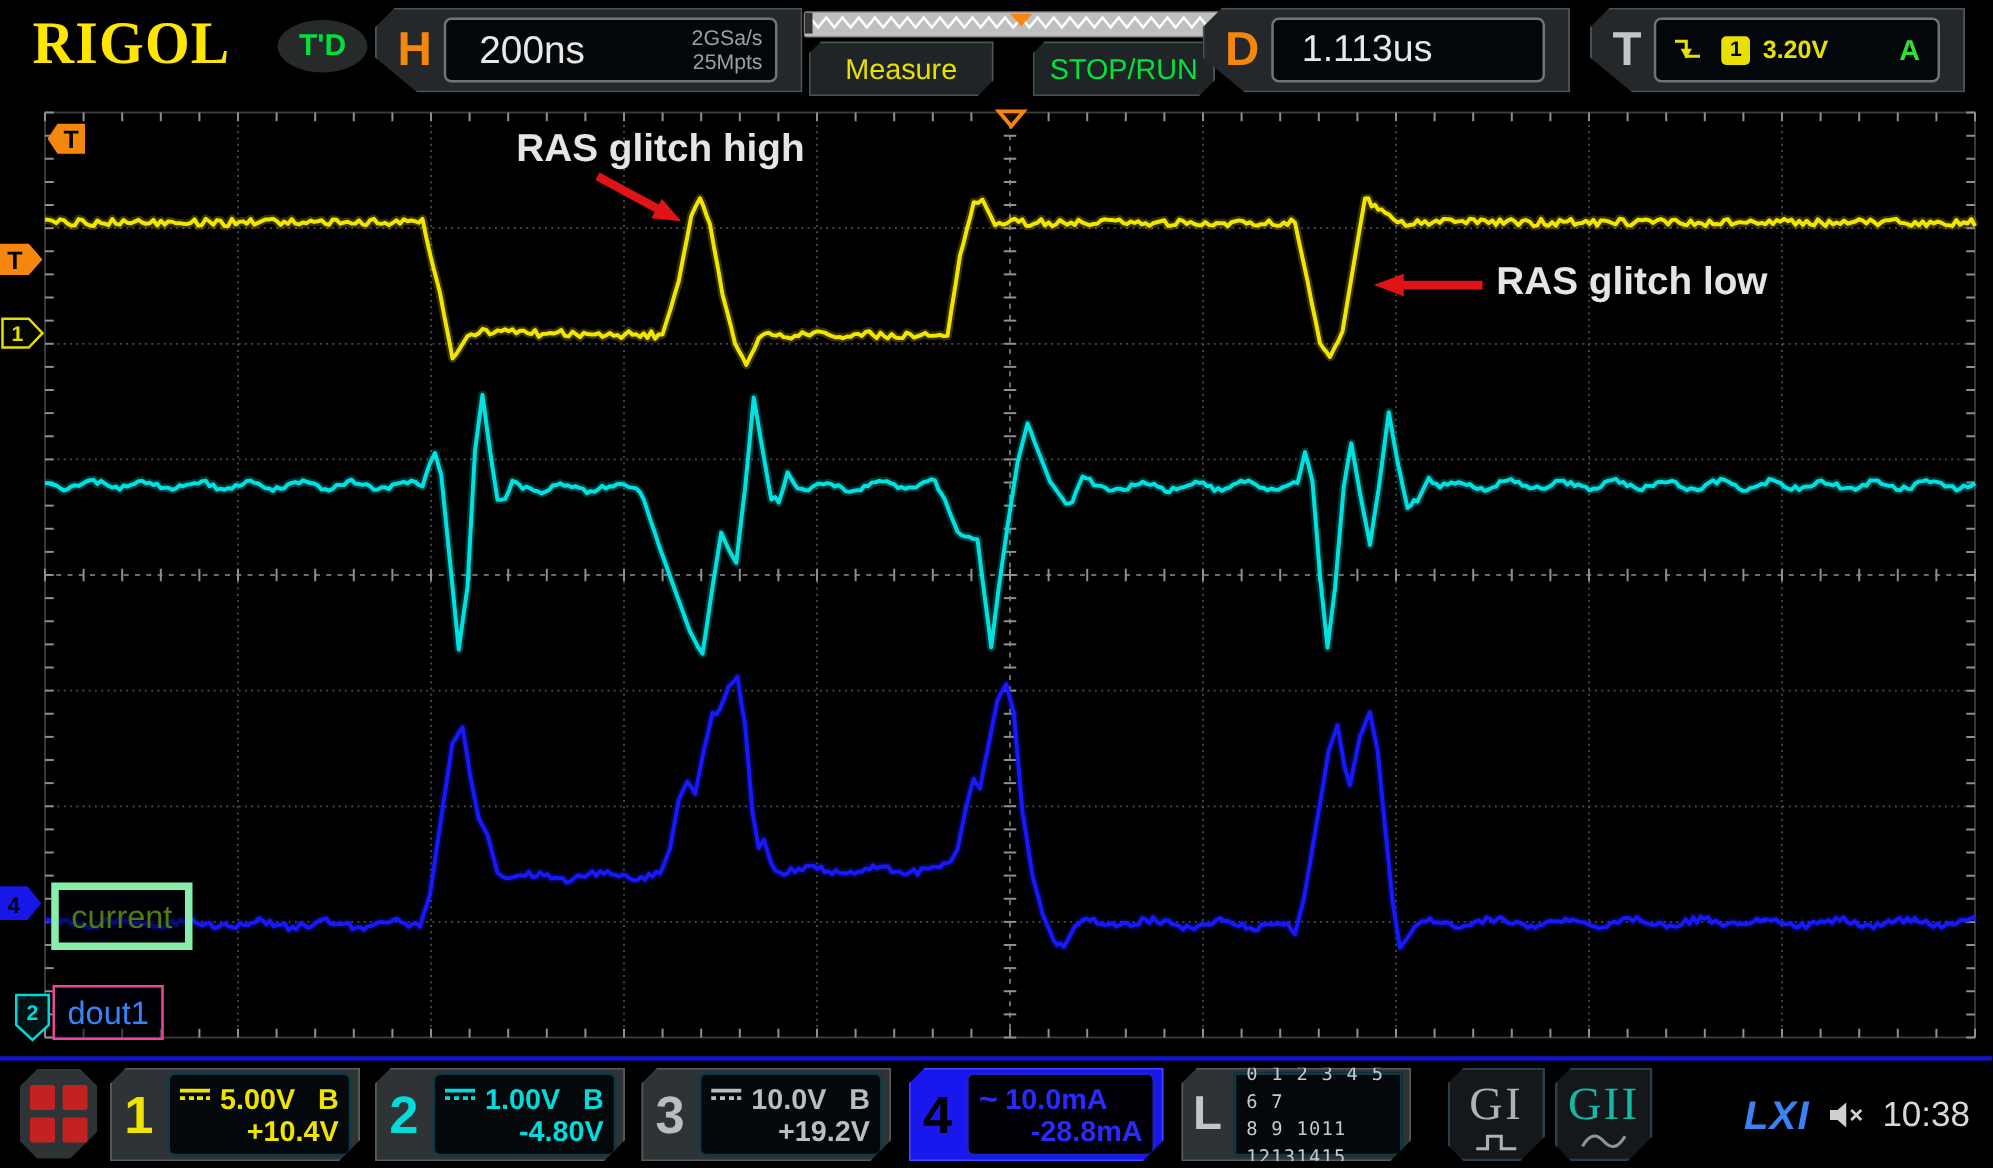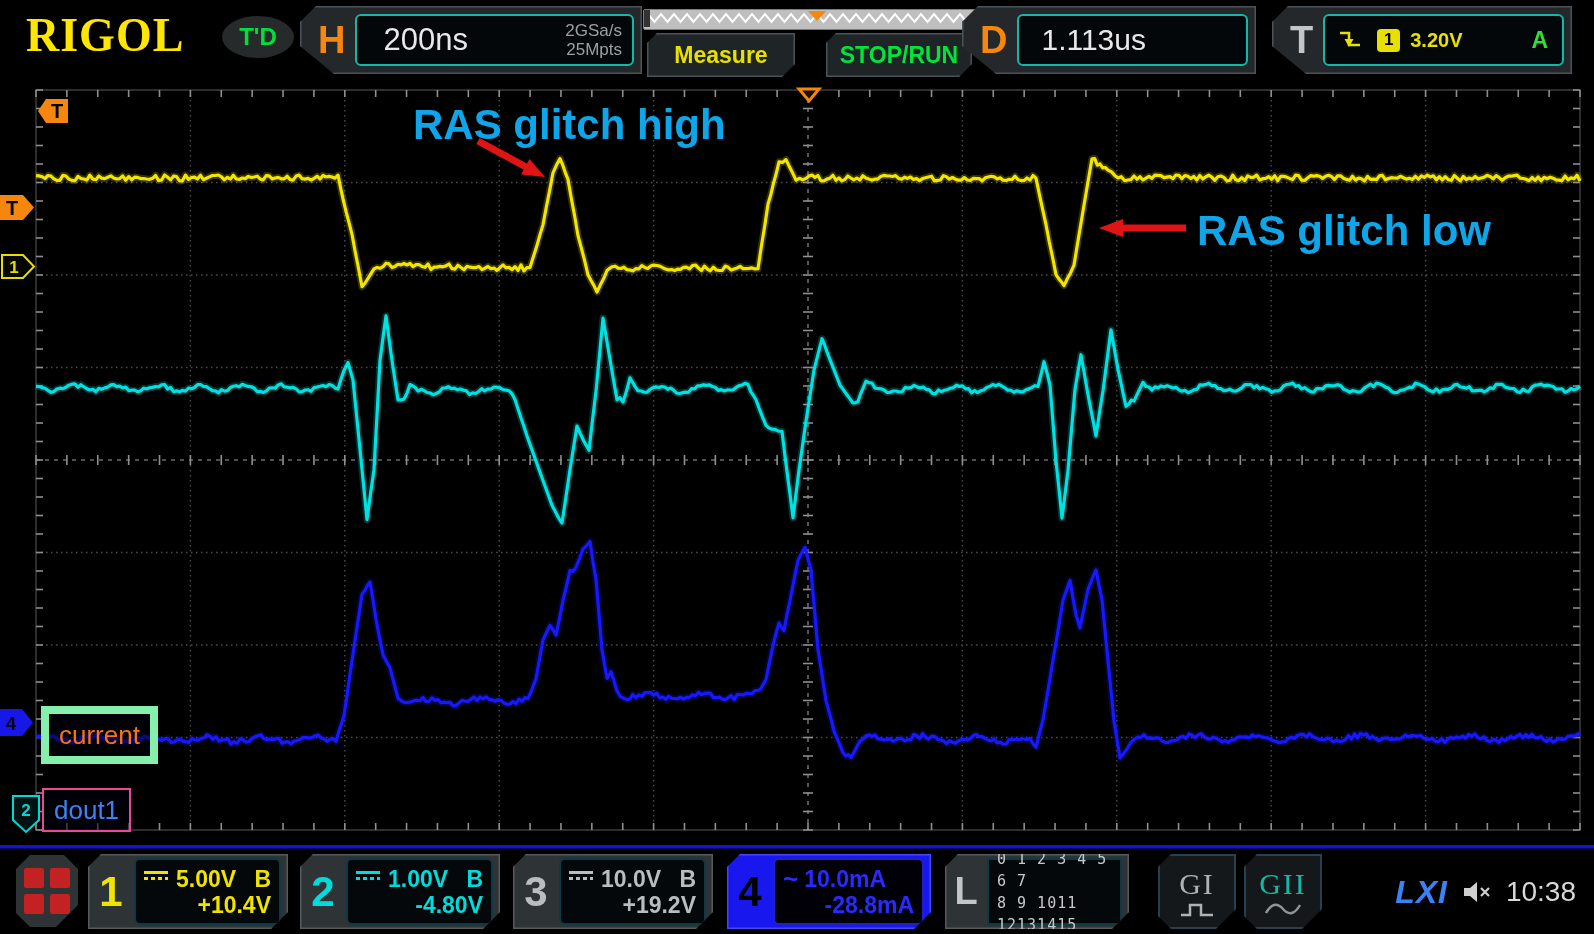--- a/index.html
+++ b/index.html
@@ -10,48 +10,48 @@
     font-size:46px;color:#ffe600;letter-spacing:1px;transform:scaleY(1.05);}
   #td-badge{position:absolute;left:222px;top:16px;width:72px;height:42px;background:#262a2b;
     border-radius:50%;display:flex;align-items:center;justify-content:center;
     color:#00e03c;font-weight:bold;font-size:24px;}
   .tb-block{position:absolute;background:#24282a;box-shadow:inset 0 0 0 1.5px #4a5357;
     display:flex;align-items:center;}
   .chamfer-tl-bl{clip-path:polygon(16px 0,100% 0,100% 100%,34px 100%,0 calc(100% - 28px),0 16px);}
   .chamfer-btn{clip-path:polygon(10px 0,100% 0,100% calc(100% - 13px),calc(100% - 13px) 100%,0 100%,0 10px);}
   .tb-letter{font-size:38px;font-weight:bold;margin:0 10px 0 18px;}
   .orange{color:#f5870f;} .grayT{color:#c2c6c8;}
-  .tb-inner{background:#04070a;border:2px solid #14b8a6;border-radius:6px;height:48px;
-    display:flex;align-items:center;flex:1;margin-right:8px;}
+  .tb-inner{background:#04070a;border:2px solid #737373;border-radius:6px;height:48px;
+    display:flex;align-items:center;flex:1;margin-right:20px;}
   #h-block{left:300px;top:6px;width:342px;height:68px;}
   #timebase{font-size:31px;color:#e8e8e8;margin-left:26px;}
   #srate{margin-left:auto;margin-right:10px;text-align:right;color:#9aa0a2;font-size:17px;line-height:19px;}
   #hscroll{position:absolute;left:643px;top:9px;width:346px;height:19px;background:#bfbfbf;
     border:1px solid #7c7c7c;border-radius:2px;}
   #hscroll svg{display:block;}
   .tb-btn{position:absolute;background:#1f2426;box-shadow:inset 0 0 0 1.5px #4a5357;
-    display:flex;align-items:center;justify-content:center;font-weight:bold;font-size:23px;}
+    display:flex;align-items:center;justify-content:center;font-weight:normal;font-size:23px;}
   #measure-btn{left:647px;top:33px;width:148px;height:44px;color:#e8e000;}
   #stoprun-btn{left:826px;top:33px;width:146px;height:44px;color:#00e43c;}
   #d-block{left:962px;top:6px;width:294px;height:68px;}
   #delay-val{font-size:30px;color:#e8e8e8;margin-left:22px;}
   #t-block{left:1272px;top:6px;width:300px;height:68px;}
   #trig-badge{background:#e8e000;color:#000;font-weight:bold;font-size:17px;width:23px;height:23px;
     border-radius:4px;display:flex;align-items:center;justify-content:center;margin-left:14px;}
   #trig-level{color:#e8e000;font-weight:bold;font-size:20px;margin-left:10px;}
   #trig-sweep{color:#33dd33;font-weight:bold;font-size:23px;margin-left:auto;margin-right:14px;}
   
   #scope{position:absolute;left:0;top:85px;width:1594px;height:765px;background:#000;}
   #scope-svg{position:absolute;left:0;top:0;}
-  .annot{position:absolute;color:#0ea5e9;font-weight:bold;font-size:42px;white-space:nowrap;}
+  .annot{position:absolute;color:#e5e5e5;font-weight:bold;font-size:31px;white-space:nowrap;}
   #glitch-high{left:413px;top:16px;}
   #glitch-low{left:1197px;top:122px;}
   .trace-label{position:absolute;background:rgba(0,2,12,.55);display:flex;align-items:center;
     padding:0 10px;font-size:26px;}
-  #current-label{left:41px;top:621px;height:42px;border:8px solid #86efac;color:#f97316;}
+  #current-label{left:41px;top:621px;height:42px;border:6px solid #86efac;color:#4d7c0f;}
   #dout1-label{left:42px;top:703px;height:40px;border:2px solid #ec4899;color:#3b82f6;}
   
   #bottombar{position:absolute;left:0;top:850px;width:1594px;height:84px;background:#000;}
   #menu-btn{position:absolute;left:16px;top:5px;width:62px;height:72px;background:#2e3335;
     clip-path:polygon(14px 0,calc(100% - 14px) 0,100% 14px,100% calc(100% - 22px),calc(100% - 22px) 100%,14px 100%,0 calc(100% - 14px),0 14px);
     display:grid;grid-template-columns:20px 20px;grid-template-rows:20px 20px;gap:6px;
     align-content:center;justify-content:center;}
   #menu-btn div{background:#c42222;border-radius:2px;}
   .ch-block{position:absolute;top:4px;height:75px;background:#2e3335;
     clip-path:polygon(13px 0,100% 0,100% calc(100% - 17px),calc(100% - 17px) 100%,0 100%,0 13px);
@@ -75,21 +75,21 @@
     clip-path:polygon(13px 0,100% 0,100% calc(100% - 17px),calc(100% - 17px) 100%,0 100%,0 13px);
     box-shadow:inset 0 0 0 1.5px #565b5d;display:flex;align-items:center;color:#c2c6c8;}
   #l-letter{font-size:38px;font-weight:bold;width:42px;text-align:center;}
   #l-inner{background:#04080a;border:2px solid #0e3a46;border-radius:0;height:63px;flex:1;margin-right:7px;
     display:flex;flex-direction:column;justify-content:center;padding-left:8px;
     font-family:"DejaVu Sans Mono",monospace;font-size:15px;line-height:22px;letter-spacing:1px;color:#c8c8c8;}
   .gen-btn{position:absolute;top:4px;width:78px;height:75px;background:#15181a;
     clip-path:polygon(13px 0,100% 0,100% calc(100% - 20px),calc(100% - 20px) 100%,13px 100%,0 calc(100% - 13px),0 13px);
     box-shadow:inset 0 0 0 2px #27404d;display:flex;flex-direction:column;align-items:center;justify-content:center;}
   #gi-btn{left:1158px;} #gii-btn{left:1244px;}
-  .gen-label{font-family:"Liberation Serif",serif;font-size:30px;color:#aeb2b4;letter-spacing:2px;}
+  .gen-label{font-family:"Liberation Serif",serif;font-size:37px;color:#aeb2b4;letter-spacing:2px;}
   #gii-btn .gen-label{color:#14b8a6;}
   #status{position:absolute;right:18px;top:0;height:84px;display:flex;align-items:center;gap:14px;}
   #lxi{font-style:italic;font-weight:700;font-size:32px;color:#3b82f6;letter-spacing:1px;}
   #clock{font-size:28px;color:#d8d8d8;}
 </style>
 </head>
 <body>
 
 <div id="topbar">
   <div id="logo">RIGOL</div>

